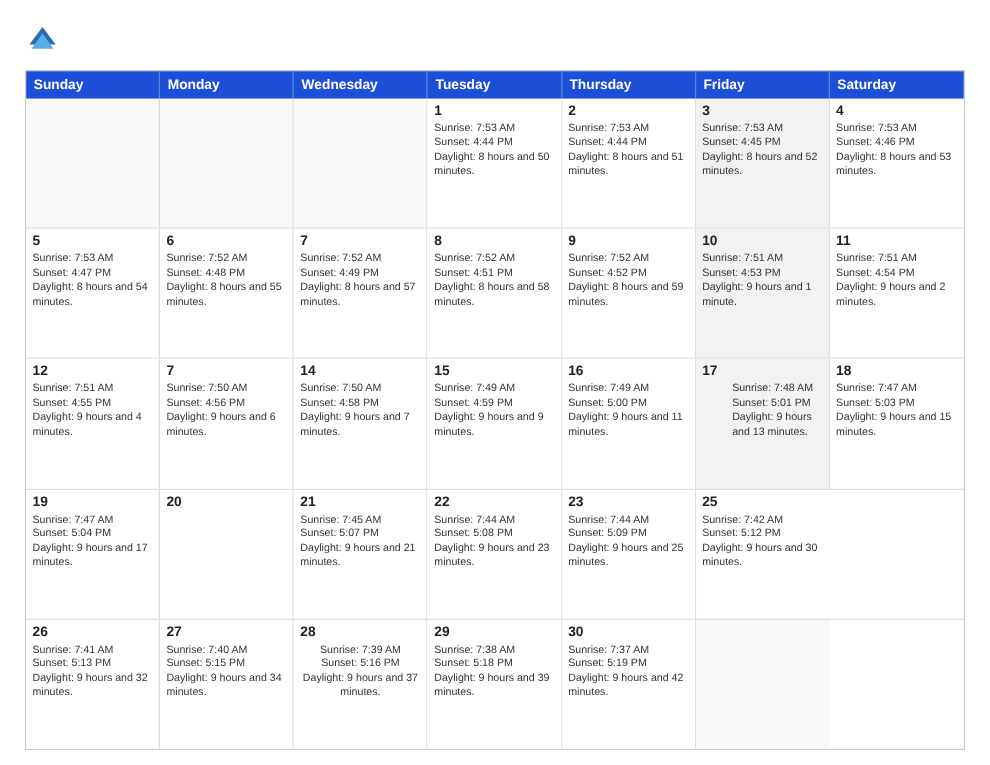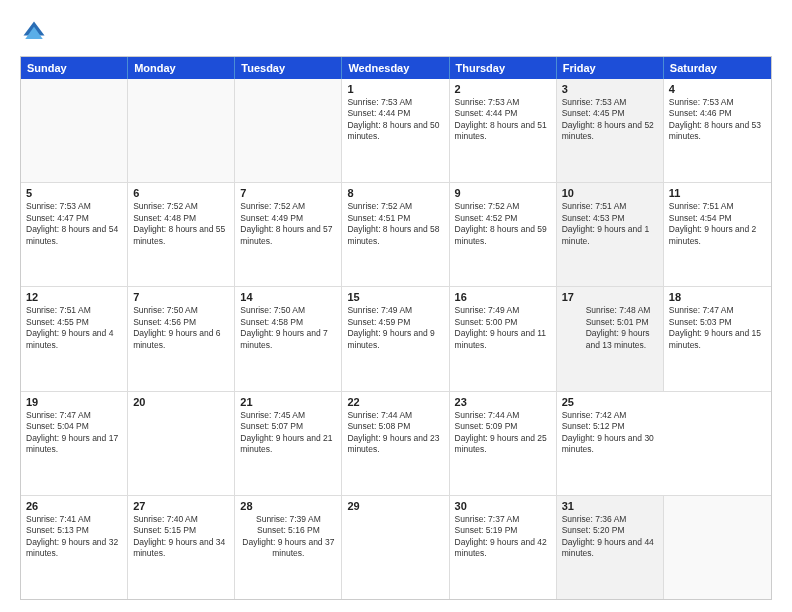--- a/index.html
+++ b/index.html
@@ -136,22 +136,22 @@
     <div class="title-block">
       <div class="main-title"></div>
       <div class="subtitle"></div>
     </div>
   </div>
 
   <div class="calendar">
     <div class="cal-header" id="cal-header-row">
         <div class="cal-header-cell">Sunday</div>
         <div class="cal-header-cell">Monday</div>
+        <div class="cal-header-cell">Wednesday</div>
         <div class="cal-header-cell">Tuesday</div>
-        <div class="cal-header-cell">Wednesday</div>
         <div class="cal-header-cell">Thursday</div>
         <div class="cal-header-cell">Friday</div>
         <div class="cal-header-cell">Saturday</div>
       </div>
     <div class="cal-body" id="cal-body">
         <div class="cal-row">
           <div class="cal-cell empty"></div>
           <div class="cal-cell empty"></div>
           <div class="cal-cell empty"></div>
           <div class="cal-cell">
@@ -316,30 +316,27 @@
 Daylight: 9 hours and 34 minutes.</div>
           </div>
           <div class="cal-cell">
             <span class="day-num">28</span>
             <div class="cell-text" style="white-space: pre-line; text-align: center;">Sunrise: 7:39 AM
 Sunset: 5:16 PM
 Daylight: 9 hours and 37 minutes.</div>
           </div>
           <div class="cal-cell">
             <span class="day-num">29</span>
+            <div class="cell-text" style="white-space: pre-line;">Sunrise: 7:38 AM
+Sunset: 5:18 PM
+Daylight: 9 hours and 39 minutes.</div>
           </div>
           <div class="cal-cell">
             <span class="day-num">30</span>
             <div class="cell-text" style="white-space: pre-line;">Sunrise: 7:37 AM
 Sunset: 5:19 PM
 Daylight: 9 hours and 42 minutes.</div>
-          </div>
-          <div class="cal-cell shaded">
-            <span class="day-num">31</span>
-            <div class="cell-text" style="white-space: pre-line;">Sunrise: 7:36 AM
-Sunset: 5:20 PM
-Daylight: 9 hours and 44 minutes.</div>
           </div>
           <div class="cal-cell empty"></div>
         </div>
       </div>
   </div>
 </div>
 
 </body></html>

